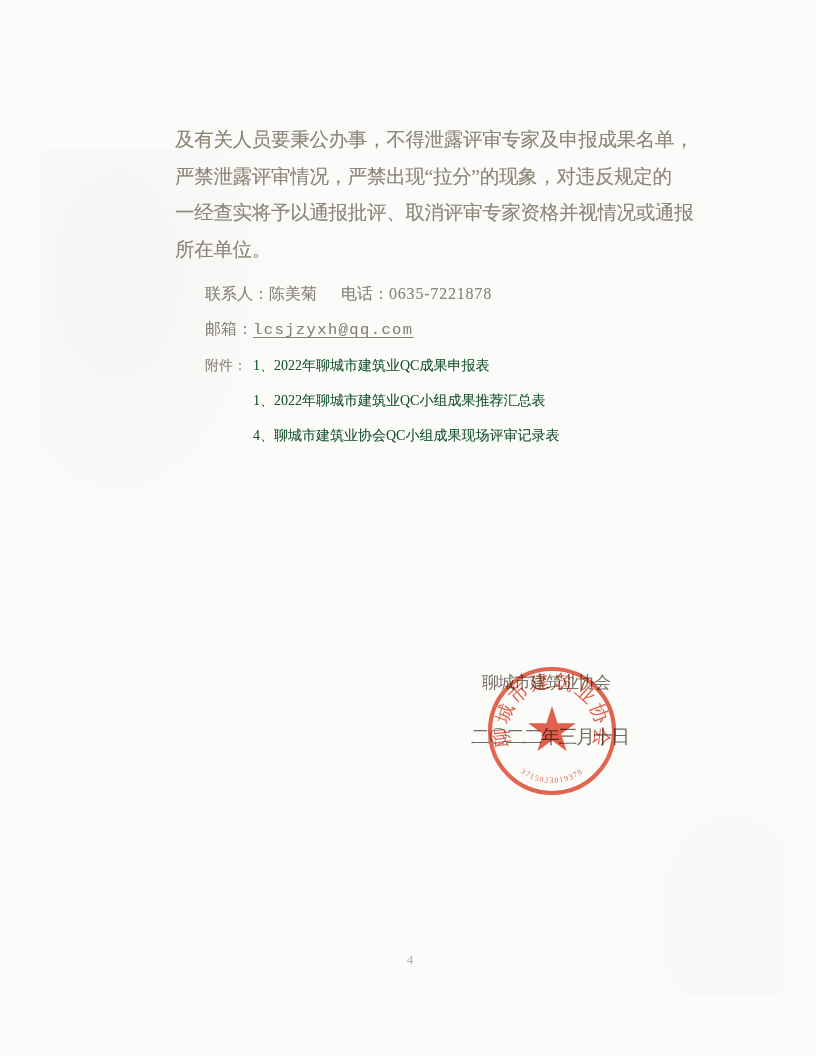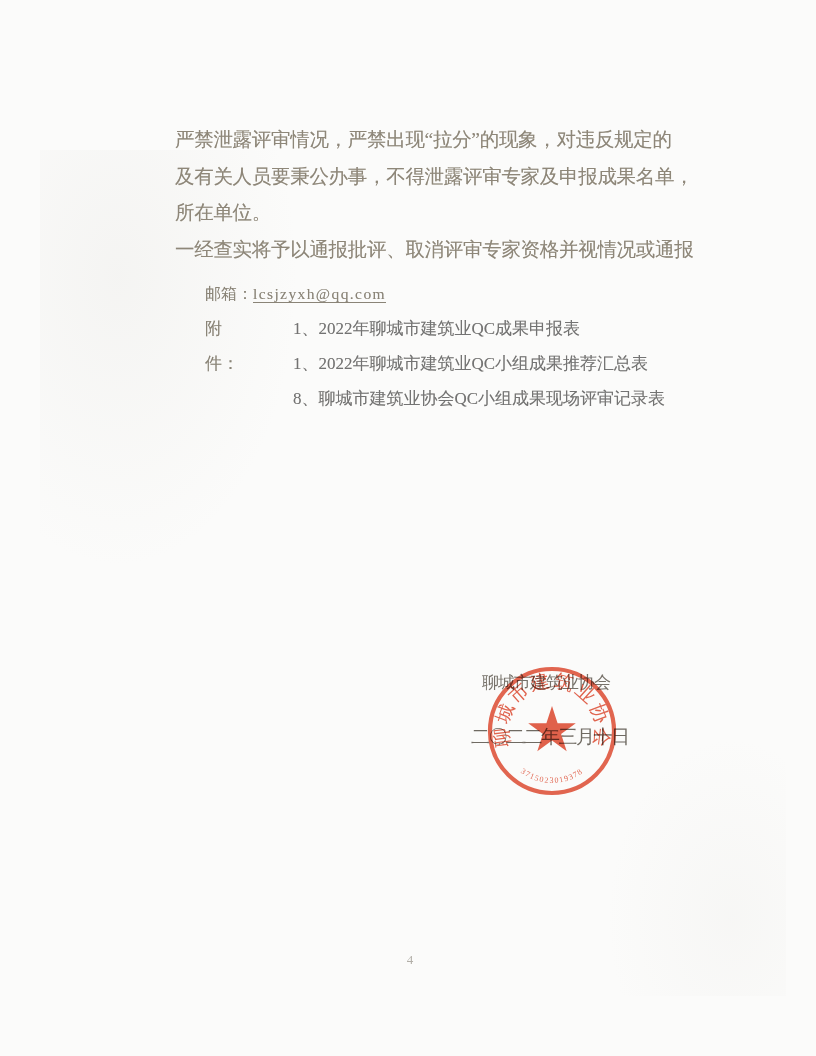--- a/index.html
+++ b/index.html
@@ -37,24 +37,25 @@
     text-shadow:0 0 0.5px rgba(138,132,119,0.4);
   }
   .contact-block .heading{letter-spacing:0.5px;}
   .gap-medium{display:inline-block;width:24px;}
   .latin{letter-spacing:0.8px;}
   .email{
     text-decoration:underline;
     text-underline-offset:3px;
     letter-spacing:1.4px;
     font-size:15.5px;
+    font-family:Liberation Mono, monospace;
   }
-  .attach{display:flex;align-items:flex-start;font-size:17px;gap:32px;}
+  .attach{display:flex;align-items:flex-start;font-size:14px;}
   .attach-label{flex:0 0 48px;}
-  .attach-items{flex:1 1 auto;color:#737373;margin-left:8px;}
+  .attach-items{flex:1 1 auto;color:#14532d;}
 
   .sig-org{
     position:absolute;left:482px;top:673px;
     font-size:17px;line-height:20px;letter-spacing:-1px;
     color:#77726a;
   }
   .sig-date{
     position:absolute;left:471px;top:724px;
     font-size:19px;line-height:26px;letter-spacing:-1.5px;
     color:#6f6a62;
@@ -69,34 +70,35 @@
     position:absolute;left:400px;top:952px;width:20px;
     font-size:13px;color:#b2afa8;text-align:center;
   }
 </style>
 </head>
 <body>
 
 <div class="page">
 
   <div class="para">
+    <div>及有关人员要秉公办事，不得泄露评审专家及申报成果名单，</div>
     <div>严禁泄露评审情况，严禁出现“拉分”的现象，对违反规定的</div>
-    <div>及有关人员要秉公办事，不得泄露评审专家及申报成果名单，</div>
+    <div>一经查实将予以通报批评、取消评审专家资格并视情况或通报</div>
     <div>所在单位。</div>
-    <div>一经查实将予以通报批评、取消评审专家资格并视情况或通报</div>
   </div>
 
   <div class="contact-block">
+    <div><span>联系人：</span><span>陈美菊</span><span class="gap-medium"></span><span>电话：</span><span class="latin">0635-7221878</span></div>
     <div><span>邮箱：</span><span class="email">lcsjzyxh@qq.com</span></div>
     <div class="attach">
       <span class="attach-label">附件：</span>
       <div class="attach-items">
         <div>1、2022年聊城市建筑业QC成果申报表</div>
         <div>1、2022年聊城市建筑业QC小组成果推荐汇总表</div>
-        <div>8、聊城市建筑业协会QC小组成果现场评审记录表</div>
+        <div>4、聊城市建筑业协会QC小组成果现场评审记录表</div>
       </div>
     </div>
   </div>
 
   <div class="sig-org">聊城市建筑业协会</div>
   <div class="sig-date">二〇二二年三月十日</div>
 
   <svg class="seal" viewBox="0 0 140 140" xmlns="http://www.w3.org/2000/svg">
     <defs>
       <path id="sealArcTop" d="M 28.7 85.1 A 44 44 0 1 1 111.3 85.1" fill="none"></path>

